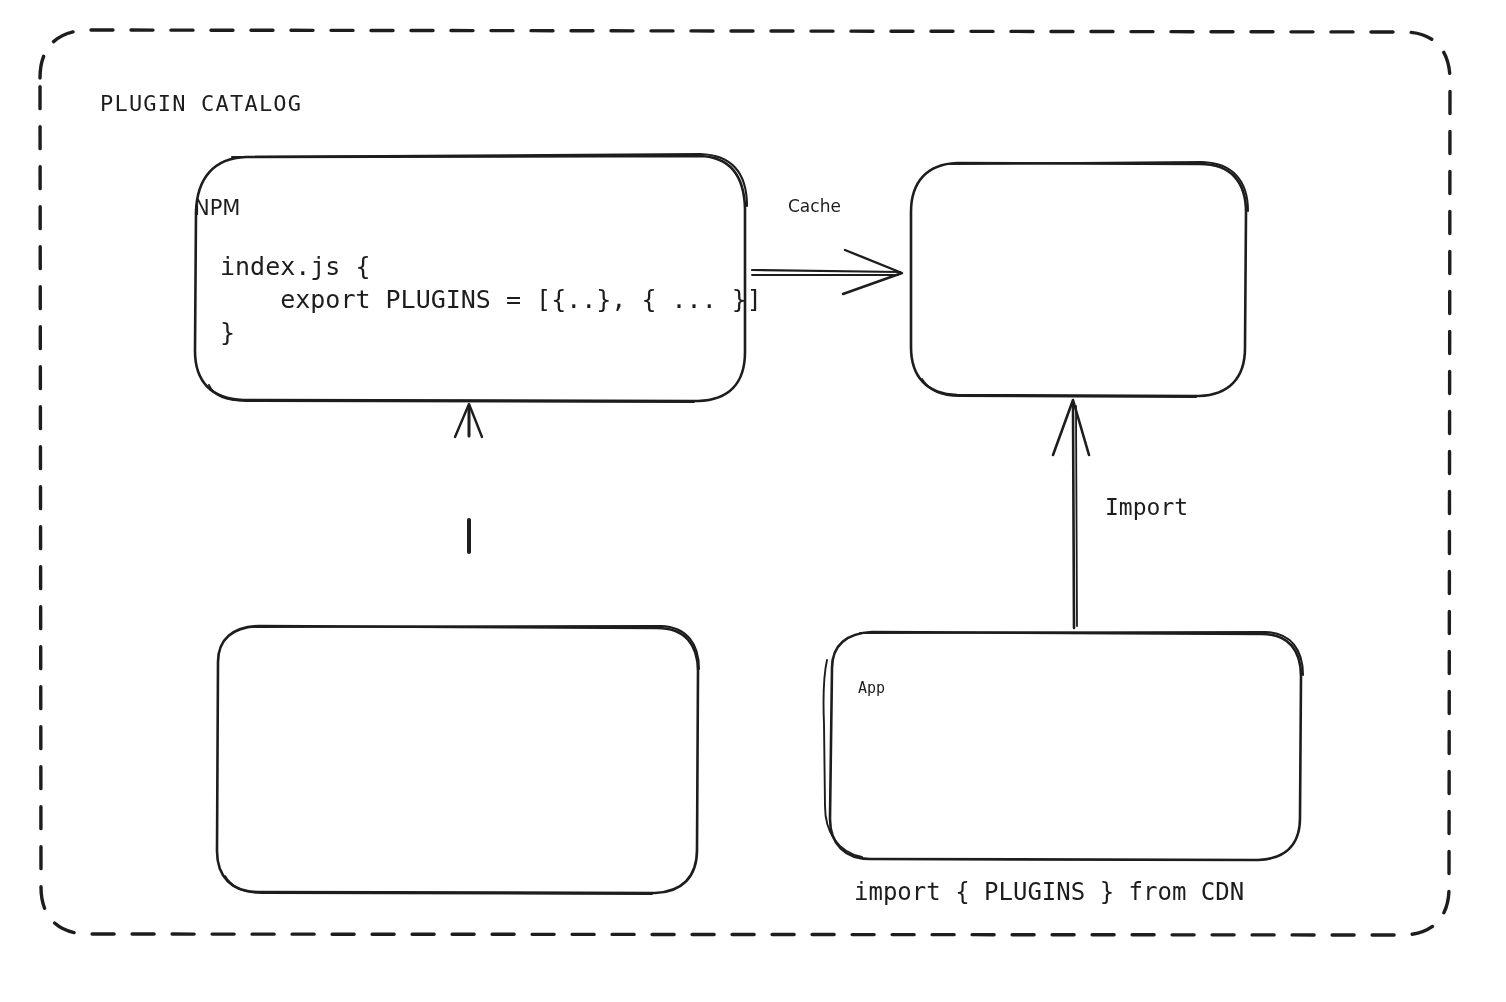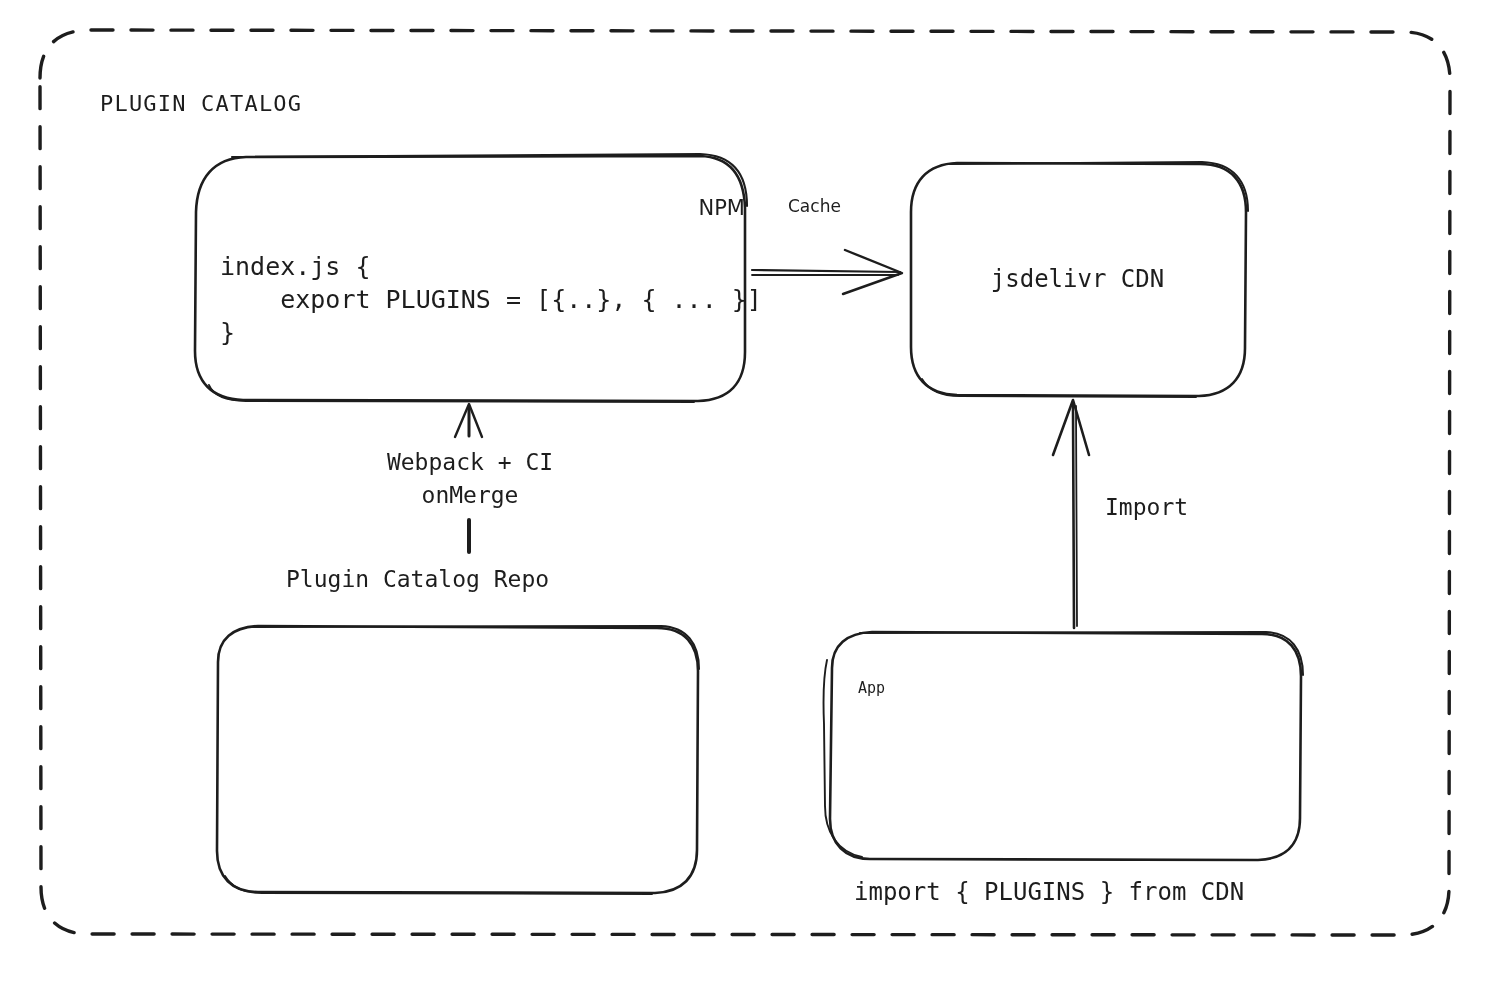--- a/index.html
+++ b/index.html
@@ -40,21 +40,21 @@
     font-size: 22px;
     letter-spacing: 1.2px;
     margin-top: 11px;
   }
 
   
   #npm-title {
     left: 194px;
     top: 198px;
     width: 551px;
-    text-align: right;
+    text-align: left;
     font-size: 21px;
   }
   #npm-code {
     left: 220px;
     top: 250px;
     font-size: 25px;
     line-height: 33px;
   }
 
   
@@ -203,30 +203,26 @@
   </svg>
 
   <div class="lbl mono" id="frame-title">PLUGIN CATALOG</div>
 
   <div class="lbl sans" id="npm-title">NPM</div>
 
   <div class="lbl mono" id="npm-code">index.js {
     export PLUGINS = [{..}, { ... }]
 }</div>
 
-  <div class="lbl mono" id="cdn-title">jsdelivr CDN</div>
 
   <div class="lbl sans" id="cache-label">Cache</div>
 
-  <div class="lbl mono" id="build-label">Webpack + CI
-onMerge</div>
 
   <div class="lbl mono" id="import-label">Import</div>
 
-  <div class="lbl mono" id="repo-caption">Plugin Catalog Repo</div>
 
 
   <div class="lbl mono" id="app-title">App</div>
 
   <div class="lbl mono" id="app-code">
     <div>import { PLUGINS } from CDN</div>
     
   </div>
 
 </div>

